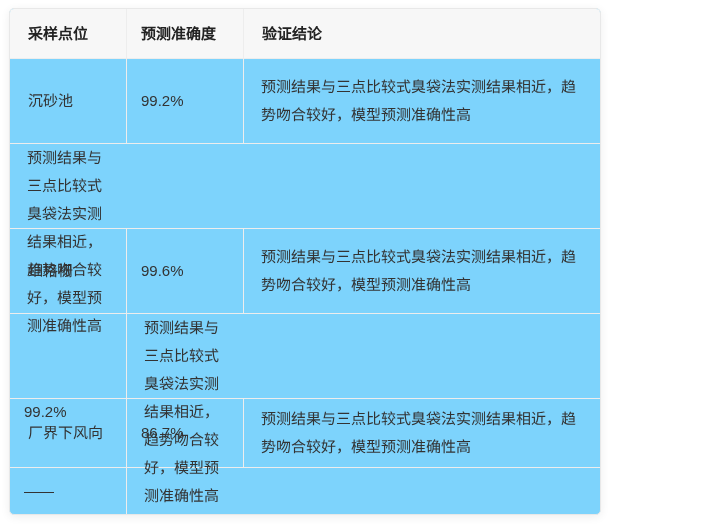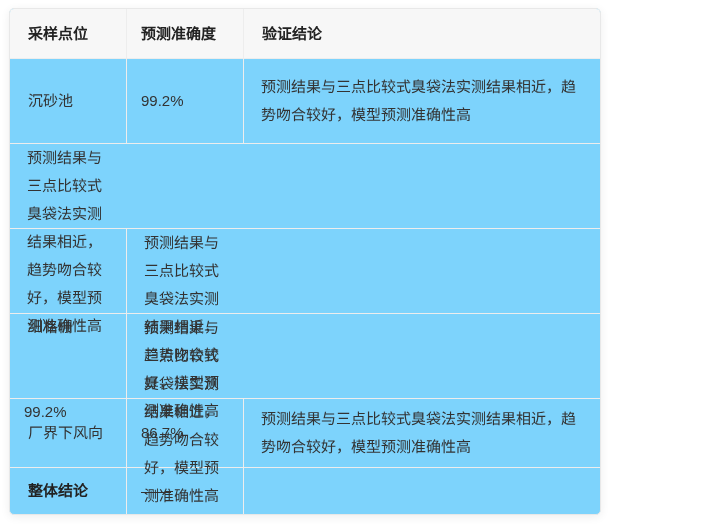--- a/index.html
+++ b/index.html
@@ -70,32 +70,32 @@
     <div class="cell c2">99.2%</div>
     <div class="cell c3 conclusion">预测结果与三点比较式臭袋法实测结果相近，趋势吻合较好，模型预测准确性高</div>
   </div>
 
   <div class="row body-row h85">
     <div class="cell c3 conclusion">预测结果与三点比较式臭袋法实测结果相近，趋势吻合较好，模型预测准确性高</div>
   </div>
 
   <div class="row body-row h85">
     <div class="cell c1">细格栅</div>
+    <div class="cell c2">99.6%</div>
     <div class="cell c3 conclusion">预测结果与三点比较式臭袋法实测结果相近，趋势吻合较好，模型预测准确性高</div>
   </div>
 
   <div class="row body-row h85">
     <div class="cell c2">99.2%</div>
     <div class="cell c3 conclusion">预测结果与三点比较式臭袋法实测结果相近，趋势吻合较好，模型预测准确性高</div>
   </div>
 
   <div class="row body-row h69">
     <div class="cell c1">厂界下风向</div>
     <div class="cell c2">86.7%</div>
     <div class="cell c3 conclusion">预测结果与三点比较式臭袋法实测结果相近，趋势吻合较好，模型预测准确性高</div>
   </div>
 
   <div class="row body-row h47">
-    <div class="cell c1 bold">整体结论</div>
     <div class="cell c2">——</div>
   </div>
 
 </div>
 
 </body></html>

